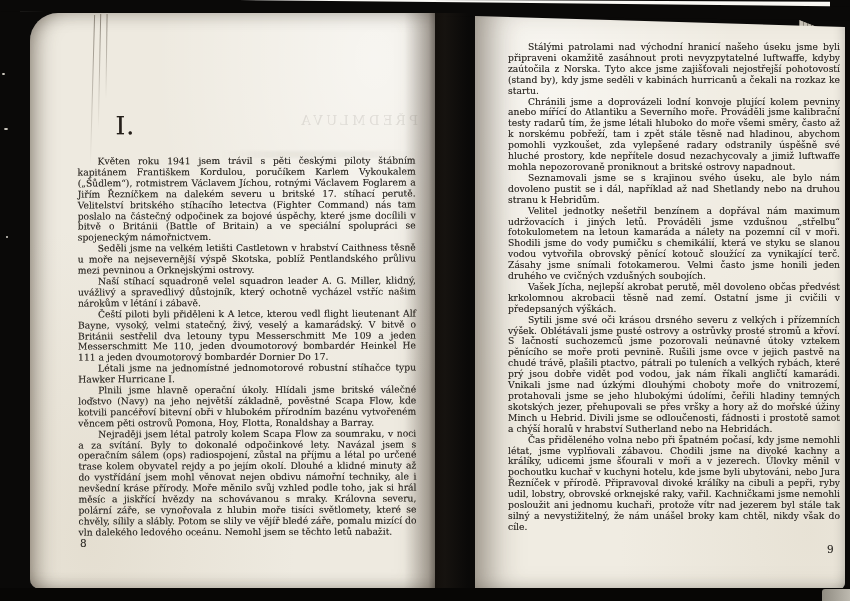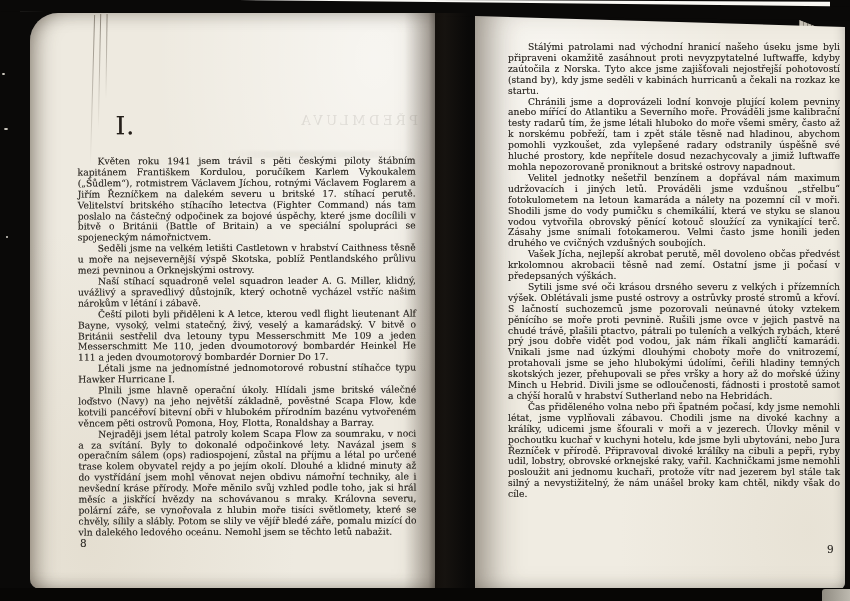--- a/index.html
+++ b/index.html
@@ -150,22 +150,23 @@
       <p>Plnili jsme hlavně operační úkoly. Hlídali jsme britské válečné loďstvo (Navy) na jeho největší základně, pověstné Scapa Flow, kde kotvili pancéřoví bitevní obři v hlubokém přírodním bazénu vytvořeném věncem pěti ostrovů Pomona, Hoy, Flotta, Ronaldshay a Barray.</p>
       <p>Nejraději jsem létal patroly kolem Scapa Flow za soumraku, v noci a za svítání. Byly to dokonalé odpočinkové lety. Navázal jsem s operačním sálem (ops) radiospojení, zůstal na příjmu a létal po určené trase kolem obyvatel rejdy a po jejím okolí. Dlouhé a klidné minuty až do vystřídání jsem mohl věnovat nejen obdivu námořní techniky, ale i nevšední kráse přírody. Moře měnilo svůj vzhled podle toho, jak si hrál měsíc a jiskřící hvězdy na schovávanou s mraky. Královna severu, polární záře, se vynořovala z hlubin moře tisíci světlomety, které se chvěly, sílily a slábly. Potom se slily ve vějíř bledé záře, pomalu mizící do vln dalekého ledového oceánu. Nemohl jsem se těchto letů nabažit.</p>
     </div>
     <div class="pagenum pn-left">8</div>
   </div>
 
   <div class="page right-page">
     <div class="textcol right-text">
       <p>Stálými patrolami nad východní hranicí našeho úseku jsme byli připraveni okamžitě zasáhnout proti nevyzpytatelné luftwaffe, kdyby zaútočila z Norska. Tyto akce jsme zajišťovali nejostřejší pohotovostí (stand by), kdy jsme seděli v kabinách hurricanů a čekali na rozkaz ke startu.</p>
       <p>Chránili jsme a doprovázeli lodní konvoje plující kolem pevniny anebo mířící do Atlantiku a Severního moře. Prováděli jsme kalibrační testy radarů tím, že jsme létali hluboko do moře všemi směry, často až k norskému pobřeží, tam i zpět stále těsně nad hladinou, abychom pomohli vyzkoušet, zda vylepšené radary odstranily úspěšně své hluché prostory, kde nepřítele dosud nezachycovaly a jimiž luftwaffe mohla nepozorovaně proniknout a britské ostrovy napadnout.</p>
+      <p>Seznamovali jsme se s krajinou svého úseku, ale bylo nám dovoleno pustit se i dál, například až nad Shetlandy nebo na druhou stranu k Hebridům.</p>
       <p>Velitel jednotky nešetřil benzínem a dopřával nám maximum udržovacích i jiných letů. Prováděli jsme vzdušnou „střelbu“ fotokulometem na letoun kamaráda a nálety na pozemní cíl v moři. Shodili jsme do vody pumičku s chemikálií, která ve styku se slanou vodou vytvořila obrovský pěnící kotouč sloužící za vynikající terč. Zásahy jsme snímali fotokamerou. Velmi často jsme honili jeden druhého ve cvičných vzdušných soubojích.</p>
-      <p>Vašek Jícha, nejlepší akrobat perutě, měl dovoleno občas předvést krkolomnou akrobacii těsně nad zemí. Ostatní jsme ji počasí v předepsaných výškách.</p>
+      <p>Vašek Jícha, nejlepší akrobat perutě, měl dovoleno občas předvést krkolomnou akrobacii těsně nad zemí. Ostatní jsme ji cvičili v předepsaných výškách.</p>
       <p>Sytili jsme své oči krásou drsného severu z velkých i přízemních výšek. Oblétávali jsme pusté ostrovy a ostrůvky prosté stromů a křoví. S lačností suchozemců jsme pozorovali neúnavné útoky vztekem pěnícího se moře proti pevnině. Rušili jsme ovce v jejich pastvě na chudé trávě, plašili ptactvo, pátrali po tuleních a velkých rybách, které prý jsou dobře vidět pod vodou, jak nám říkali angličtí kamarádi. Vnikali jsme nad úzkými dlouhými choboty moře do vnitrozemí, protahovali jsme se jeho hlubokými údolími, čeřili hladiny temných skotských jezer, přehupovali se přes vršky a hory až do mořské úžiny Minch u Hebrid. Divili jsme se odloučenosti, fádnosti i prostotě samot a chýší horalů v hrabství Sutherland nebo na Hebridách.</p>
       <p>Čas přiděleného volna nebo při špatném počasí, kdy jsme nemohli létat, jsme vyplňovali zábavou. Chodili jsme na divoké kachny a králíky, udicemi jsme šťourali v moři a v jezerech. Úlovky měnil v pochoutku kuchař v kuchyni hotelu, kde jsme byli ubytováni, nebo Jura Řezníček v přírodě. Připravoval divoké králíky na cibuli a pepři, ryby udil, lobstry, obrovské orknejské raky, vařil. Kachničkami jsme nemohli posloužit ani jednomu kuchaři, protože vítr nad jezerem byl stále tak silný a nevystižitelný, že nám unášel broky kam chtěl, nikdy však do cíle.</p>
     </div>
     <div class="pagenum pn-right">9</div>
   </div>
 
   <div class="gutter"></div>
   <div class="page-stack"></div>
 
   <div class="bottom-band"></div>

